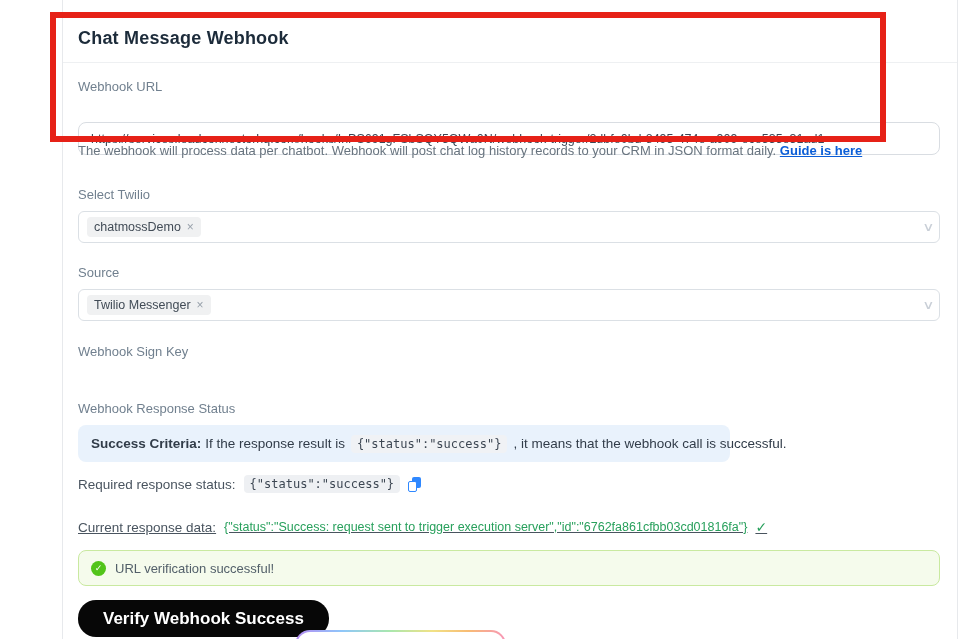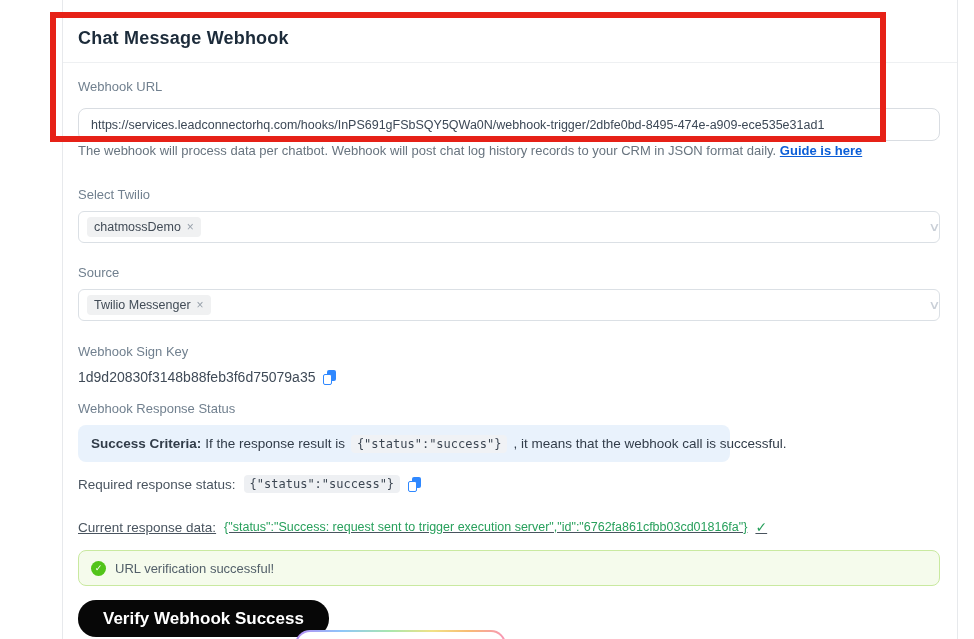--- a/index.html
+++ b/index.html
@@ -9,30 +9,30 @@
 
   .card { position:absolute; left:62px; top:-20px; width:896px; height:700px;
           background:#fff; border:1px solid #e7e9ec; border-radius:10px; }
 
   .divider { position:absolute; left:63px; top:62px; width:894px; height:1px; background:#eef0f2; }
 
   .title { position:absolute; left:78px; top:28px; font-size:18px; font-weight:700; color:#1c2b3a; letter-spacing:.2px; }
 
   .field-label { position:absolute; left:78px; font-size:13px; color:#71808f; }
 
-  .url-input { position:absolute; left:78px; top:108px; width:862px; height:33px;
+  .url-input { position:absolute; left:78px; top:122px; width:862px; height:33px;
                border:1px solid #d9dde2; border-radius:8px; padding:0 12px;
                font-family:"Liberation Sans","DejaVu Sans",sans-serif;
                font-size:12.5px; color:#3c4856; background:#fff; outline:none; }
 
   .helper { position:absolute; left:78px; top:143px; font-size:13px; color:#68747f; }
   .helper a { color:#0b5ed7; font-weight:700; text-decoration:underline; cursor:pointer;margin-top:28px; }
 
   .select-box { position:absolute; left:78px; width:862px; height:32px; border:1px solid #dbe0e5;
-                border-radius:6px; background:#fff; display:flex; align-items:center; padding:0 0 0 8px; }
+                border-radius:6px; background:#fff; display:flex; align-items:center; padding:0 6px 0 8px; }
   .tag { display:inline-flex; align-items:center; background:#f0f1f2; border-radius:4px;
          padding:3px 7px; font-size:12.5px; color:#414b56; }
   .tag .x { margin-left:6px; color:#98a1ab; font-size:12px; cursor:pointer; }
   .chevron { margin-left:auto; color:#c9cfd7; font-size:12px; transform:scaleX(1.4); }
 
   .key-row { position:absolute; left:78px; top:369px; display:flex; align-items:center; gap:8px;
              font-size:14px; color:#3f4a57; }
 
   .copy-icon { position:relative; width:13px; height:15px; display:inline-block; cursor:pointer; }
   .copy-icon .back  { position:absolute; right:0; top:0; width:9px; height:11px; background:#2f88ff; border-radius:2px; }
@@ -98,27 +98,20 @@
   <div class="field-label" style="top:265px">Source</div>
   <div class="select-box" style="top:289px">
     <span class="tag">
       <span>Twilio Messenger</span>
       <span class="x">×</span>
     </span>
     <span class="chevron">∨</span>
   </div>
 
   <div class="field-label" style="top:344px">Webhook Sign Key</div>
-  <div class="key-row">
-    <span>1d9d20830f3148b88feb3f6d75079a35</span>
-    <span class="copy-icon">
-        <span class="back"></span>
-        <span class="front"></span>
-      </span>
-  </div>
 
   <div class="field-label" style="top:401px">Webhook Response Status</div>
   <div class="blue-box">
     <b>Success Criteria:</b>
     <span>If the response result is</span>
     <span class="chip">{"status":"success"}</span>
     <span>, it means that the webhook call is successful.</span>
   </div>
 
   <div class="req-row">

